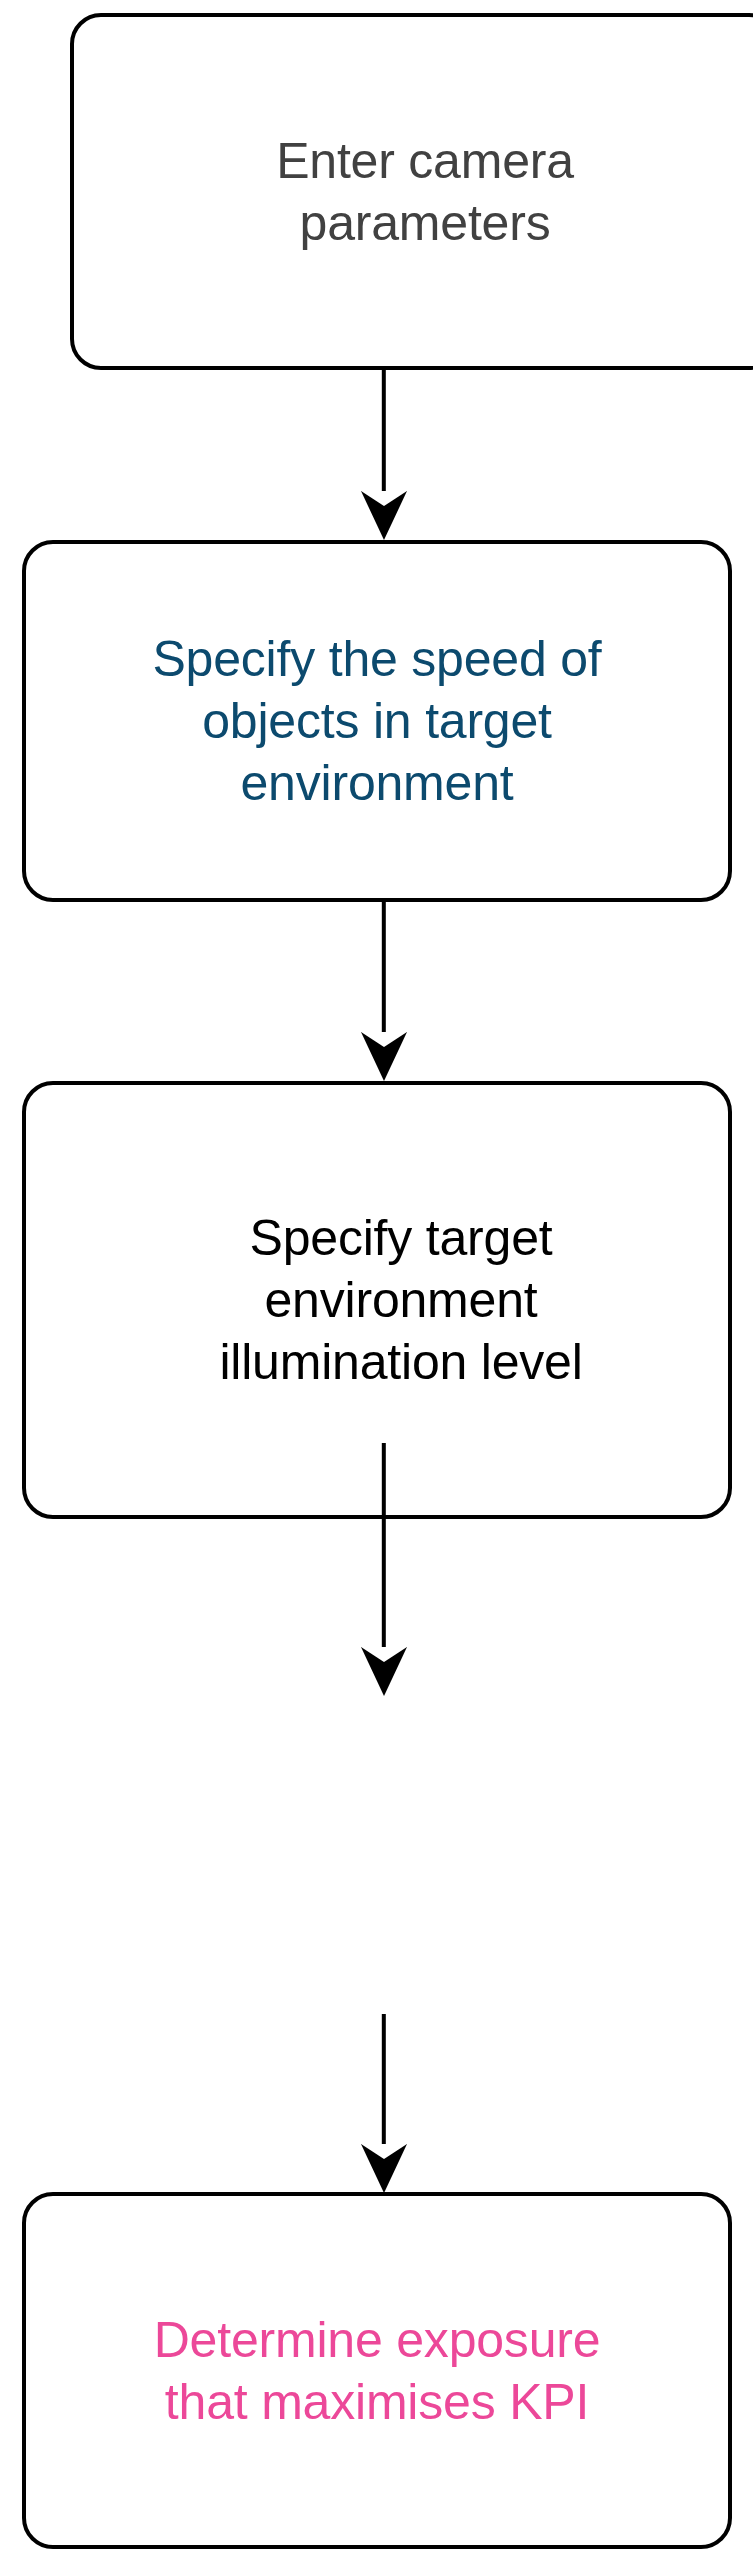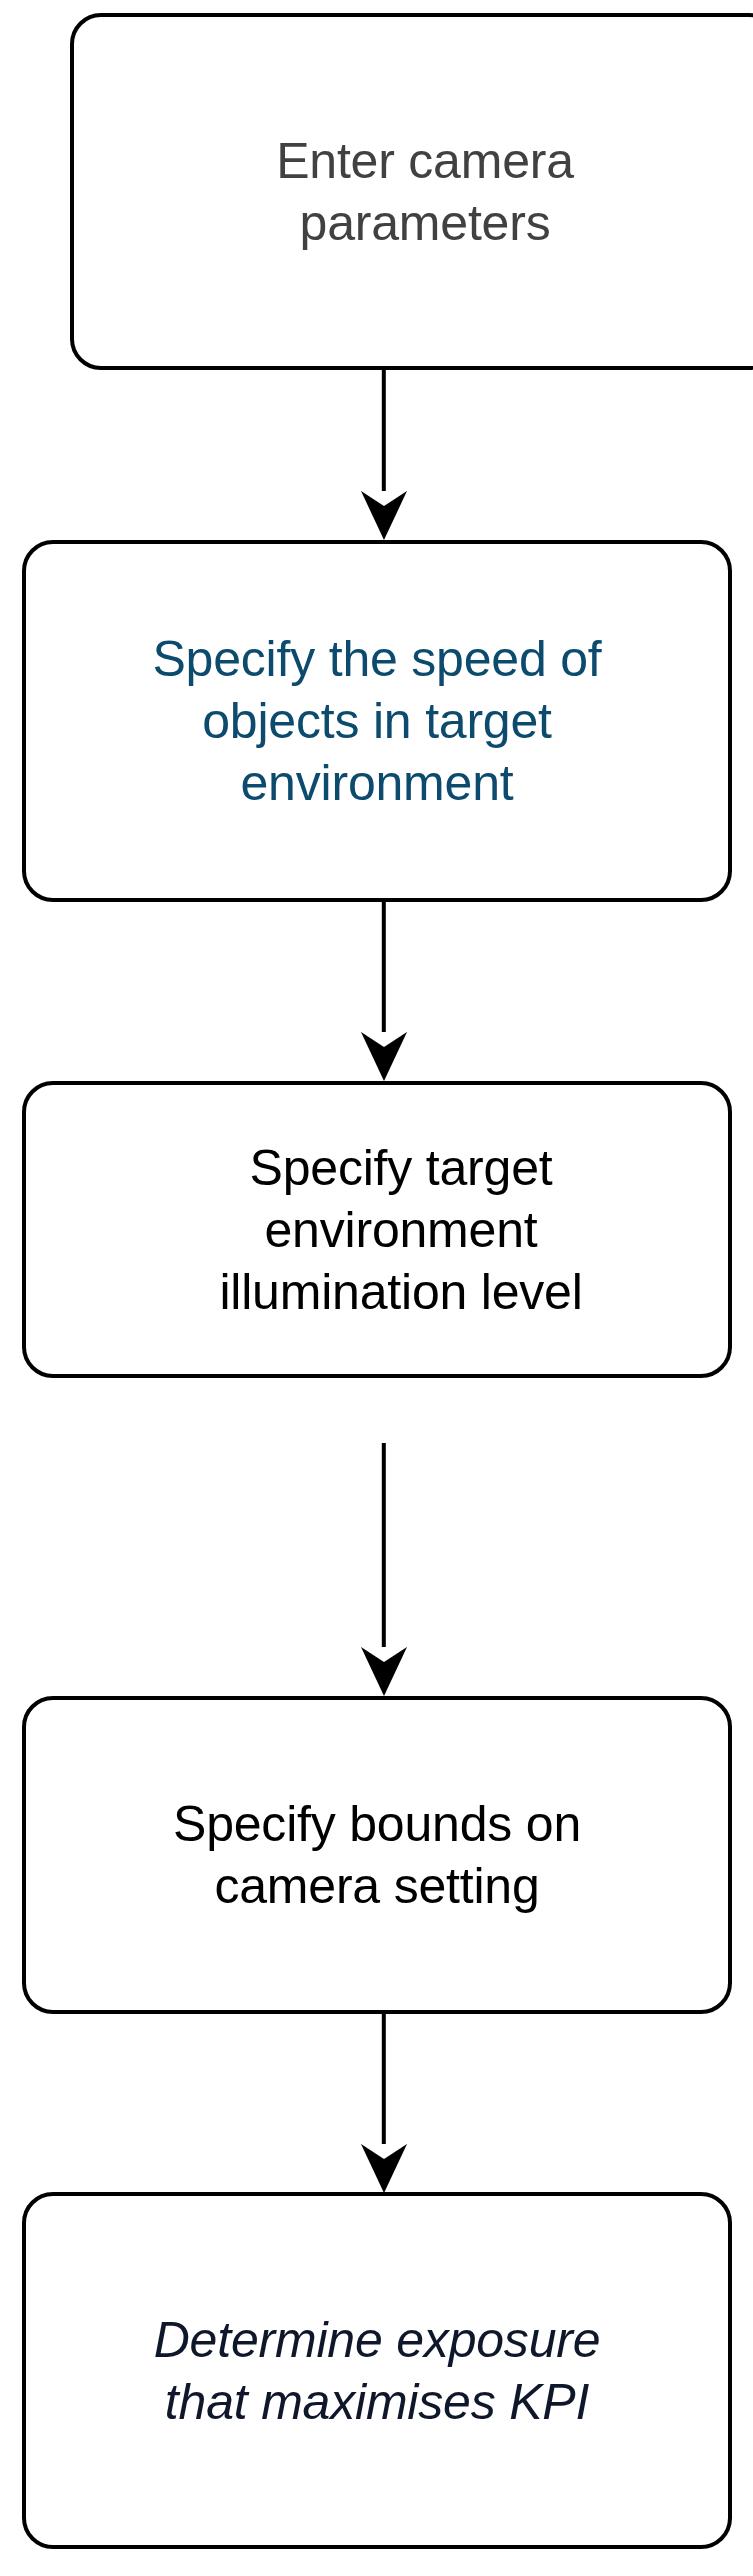--- a/index.html
+++ b/index.html
@@ -96,40 +96,36 @@
     <span class="node-label" style="color: #0c4a6e;">Specify the speed of
 objects in target
 environment</span>
   </div>
 
   <div class="connector" style="left:384px; top:902px; height:179px;">
     <div class="shaft" style="height:136px;"></div>
     <div class="head" style="top:130px;"></div>
   </div>
 
-  <div class="node" style="left:22px; top:1081px; width:710px; height:297px;padding-left:48px;">
+  <div class="node" style="left:22px; top:1081px; width:710px; height:438px;padding-left:48px;">
     <span class="node-label" style="color: rgb(0, 0, 0);">Specify target
 environment
 illumination level</span>
   </div>
 
   <div class="connector" style="left:384px; top:1443px; height:253px;">
     <div class="shaft" style="height:210px;"></div>
     <div class="head" style="top:204px;"></div>
   </div>
 
-  <div class="node" style="left:22px; top:1696px; width:710px; height:318px;">
-    <span class="node-label" style="color: rgb(0, 0, 0);">Specify bounds on
-camera setting</span>
-  </div>
 
   <div class="connector" style="left:384px; top:2014px; height:179px;">
     <div class="shaft" style="height:136px;"></div>
     <div class="head" style="top:130px;"></div>
   </div>
 
   <div class="node" style="left:22px; top:2192px; width:710px; height:357px;">
-    <span class="node-label" style="color: #0f172a; font-style: italic;">Determine exposure
+    <span class="node-label" style="color: #ec4899;">Determine exposure
 that maximises KPI</span>
   </div>
 
 </div>
 
 
 </body></html>

